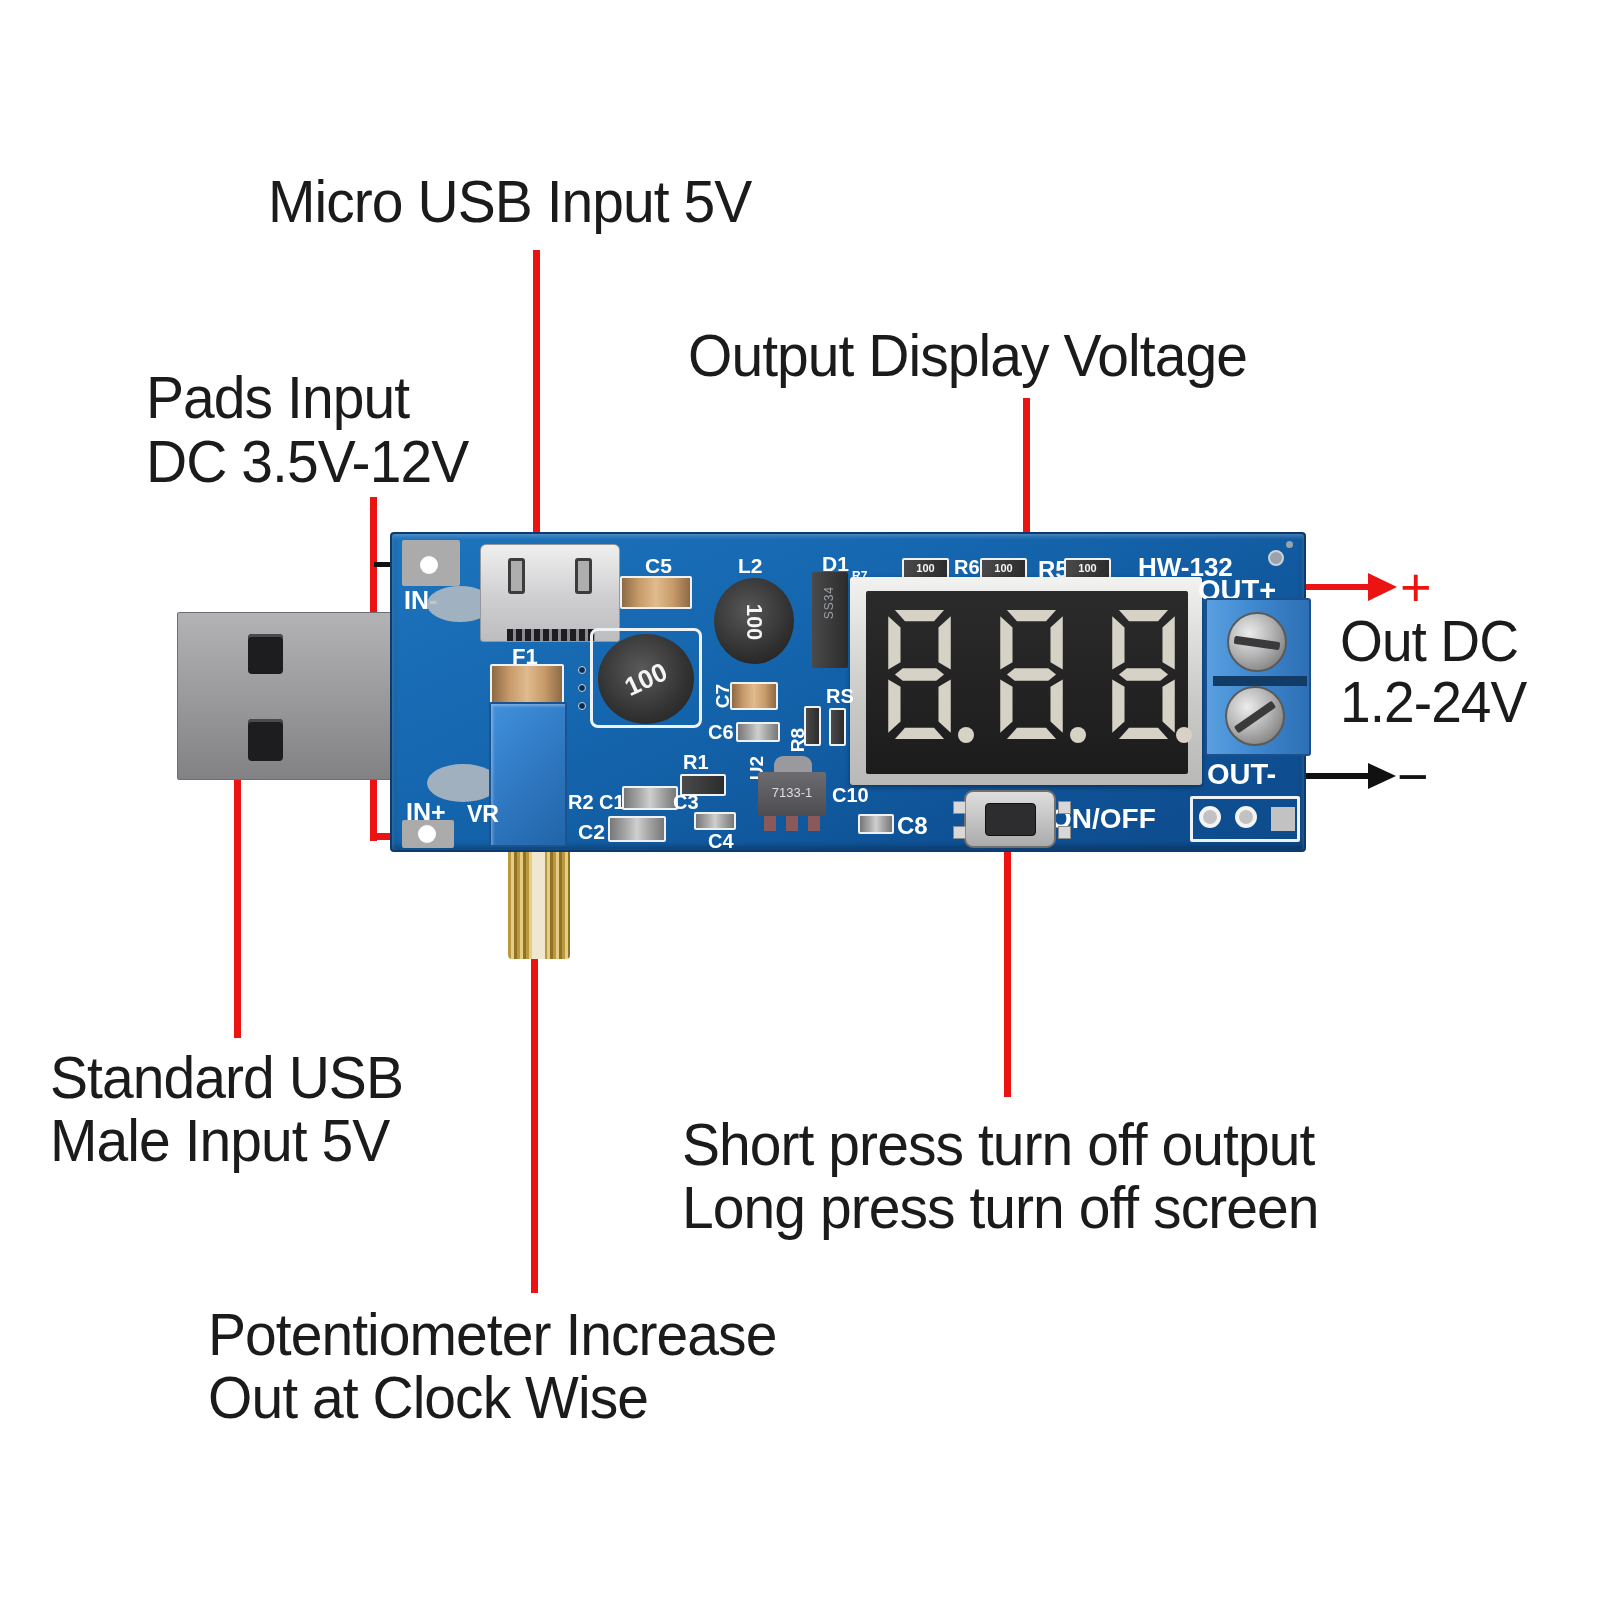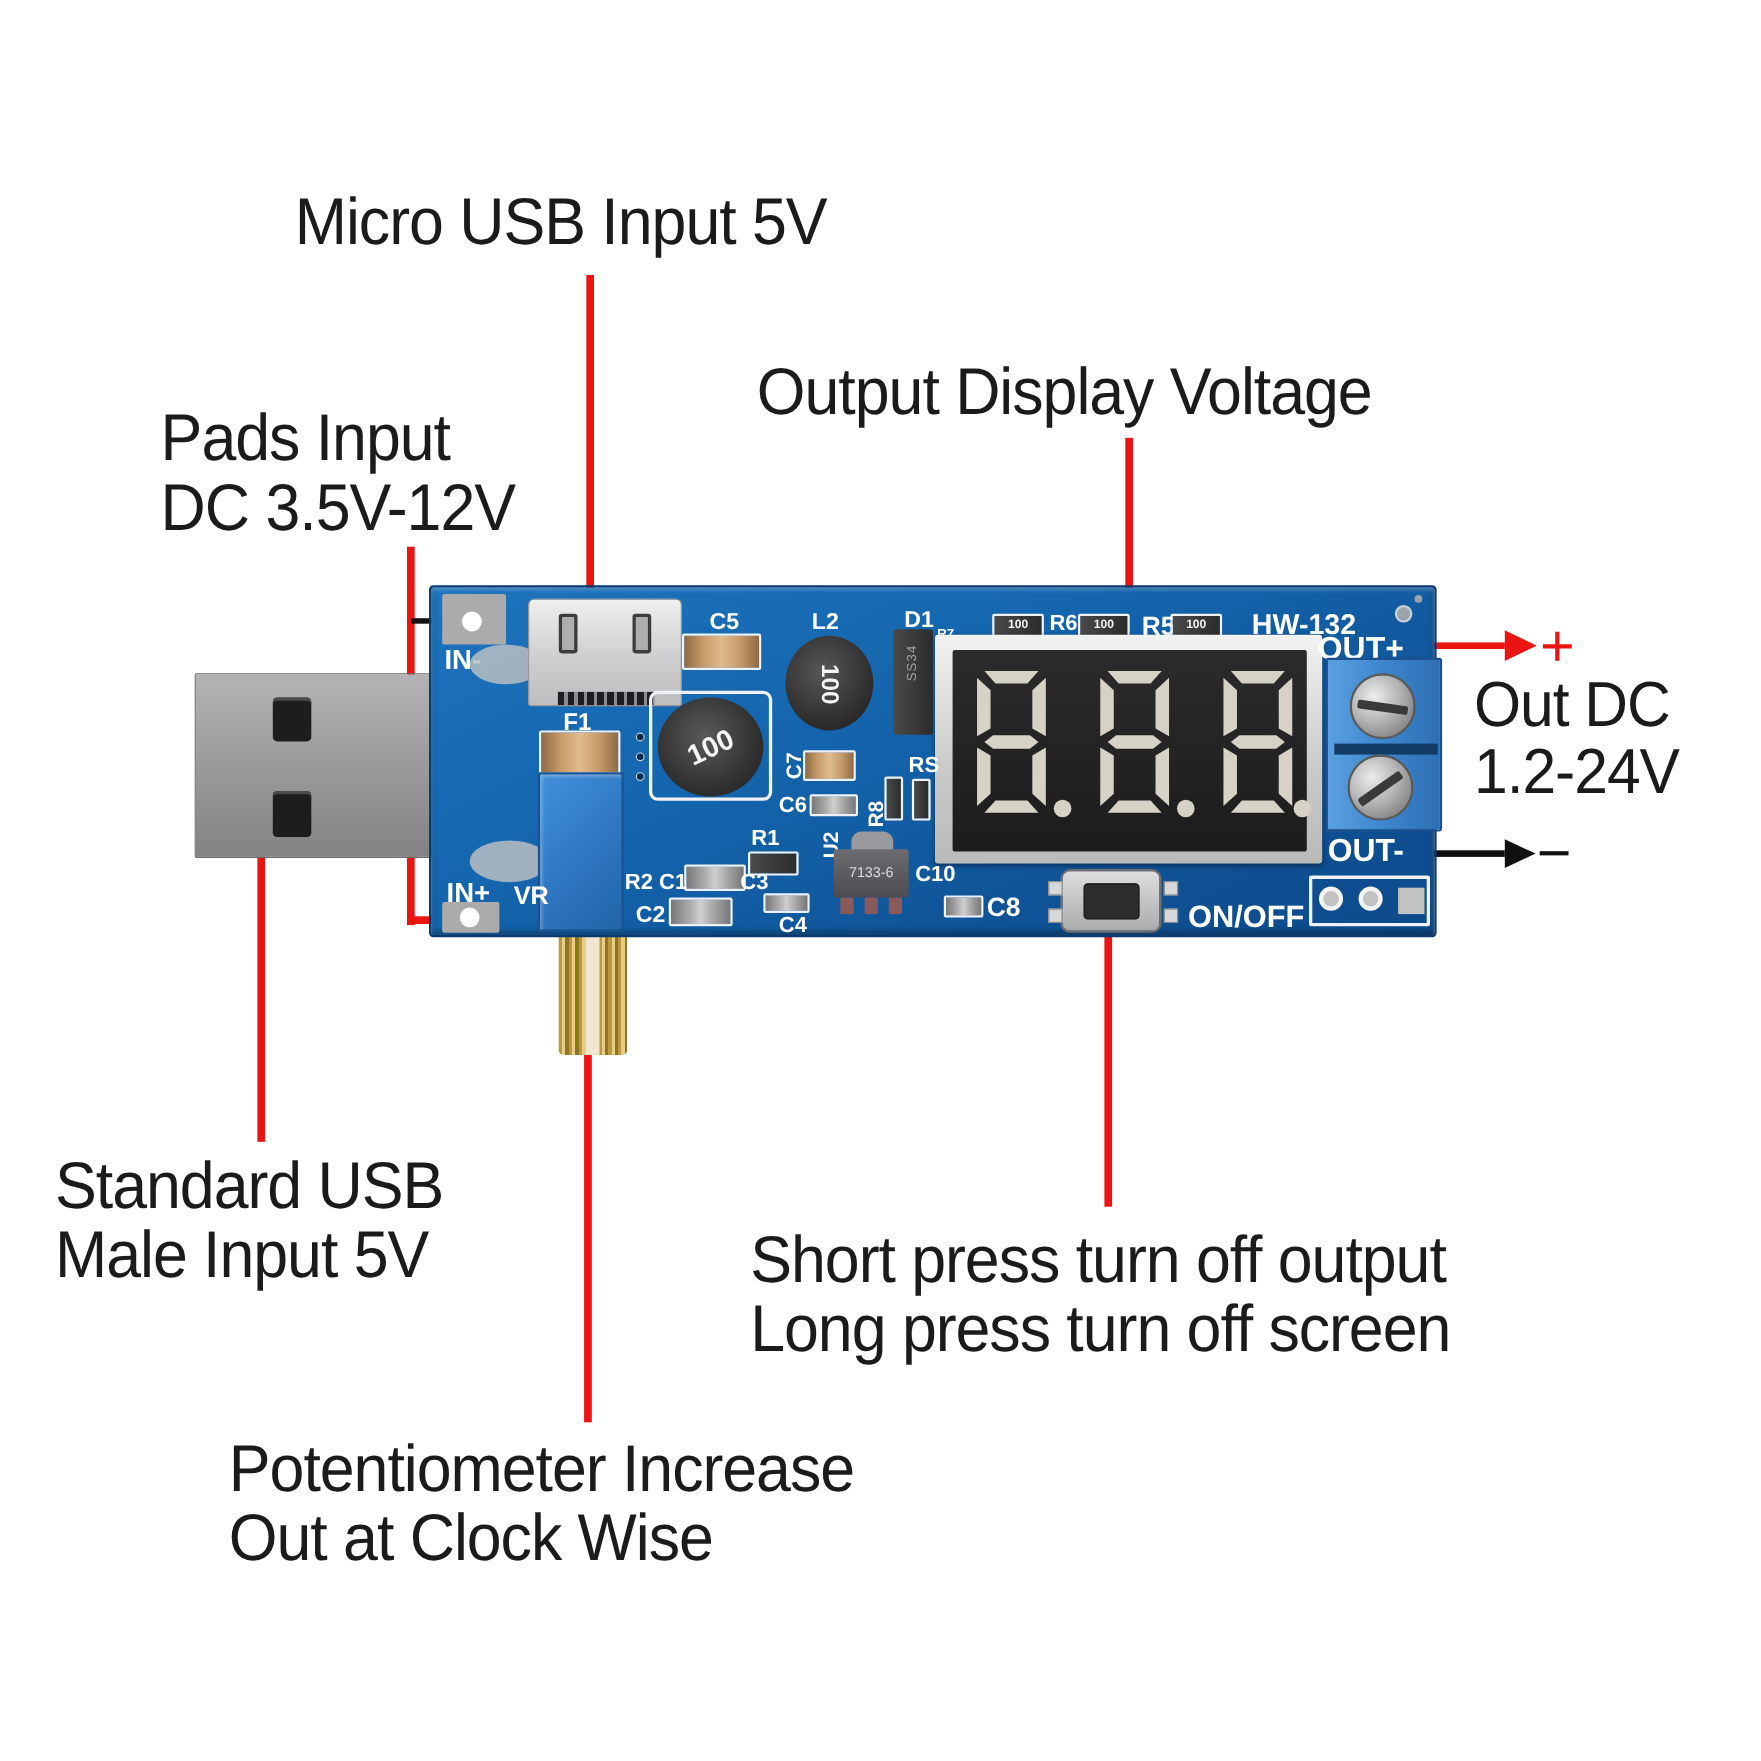--- a/index.html
+++ b/index.html
@@ -276,21 +276,21 @@
       </div>
     </div>
     <div class="silk" style="left:815px;top:224px;font-size:29px;">OUT-</div>
 
     <div style="left:798px;top:262px;width:110px;height:46px;border:3px solid #eef2f6;border-radius:2px;">
       <div style="left:6px;top:7px;width:22px;height:22px;border-radius:50%;background:#c2c2c2;border:4px solid #f4f4f4;"></div>
       <div style="left:42px;top:7px;width:22px;height:22px;border-radius:50%;background:#c2c2c2;border:4px solid #f4f4f4;"></div>
       <div style="left:78px;top:8px;width:24px;height:24px;background:#c2c2c2;"></div>
     </div>
 
-    <div class="silk" style="left:688px;top:269px;font-size:28px;margin-top:15px;">ON/OFF</div>
+    <div class="silk" style="left:658px;top:269px;font-size:28px;">ON/OFF</div>
     <div id="sw">
       <div id="sw-top"></div>
       <div class="sw-leg" style="left:-13px;top:9px;"></div>
       <div class="sw-leg" style="left:-13px;top:34px;"></div>
       <div class="sw-leg" style="left:92px;top:9px;"></div>
       <div class="sw-leg" style="left:92px;top:34px;"></div>
     </div>
 
     <div class="silk" style="left:120px;top:110px;font-size:22px;">F1</div>
     <div class="cbox tan" style="left:98px;top:130px;width:74px;height:40px;"></div>
@@ -319,21 +319,21 @@
     <div class="cbox darkchip" style="left:412px;top:172px;width:17px;height:40px;"></div>
     <div class="cbox darkchip" style="left:437px;top:174px;width:17px;height:38px;"></div>
 
     <div class="silk" style="left:291px;top:217px;font-size:20px;">R1</div>
     <div class="cbox darkchip" style="left:288px;top:240px;width:46px;height:22px;"></div>
 
     <div class="silk vert" style="left:354px;top:222px;font-size:19px;">U2</div>
     <div style="left:382px;top:222px;width:38px;height:18px;border-radius:9px 9px 3px 3px;background:#9a9a9e;"></div>
     <div style="left:366px;top:238px;width:68px;height:44px;border-radius:2px;
          background:linear-gradient(180deg,#6c6c70,#4d4d51);">
-      <div class="mark" style="top:13px;font-size:13px;font-weight:normal;color:#ddd;">7133-6</div>
+      <div class="mark" style="top:13px;font-size:13px;font-weight:normal;color:#ddd;">7133-1</div>
     </div>
     <div style="left:372px;top:282px;width:12px;height:15px;background:#8a5a5a;"></div>
     <div style="left:394px;top:282px;width:12px;height:15px;background:#8a5a5a;"></div>
     <div style="left:416px;top:282px;width:12px;height:15px;background:#8a5a5a;"></div>
 
     <div class="silk" style="left:176px;top:257px;font-size:20px;">R2 C1</div>
     <div class="cbox graychip" style="left:230px;top:252px;width:56px;height:24px;"></div>
     <div class="silk" style="left:281px;top:257px;font-size:20px;">C3</div>
 
     <div class="silk" style="left:186px;top:286px;font-size:21px;">C2</div>

